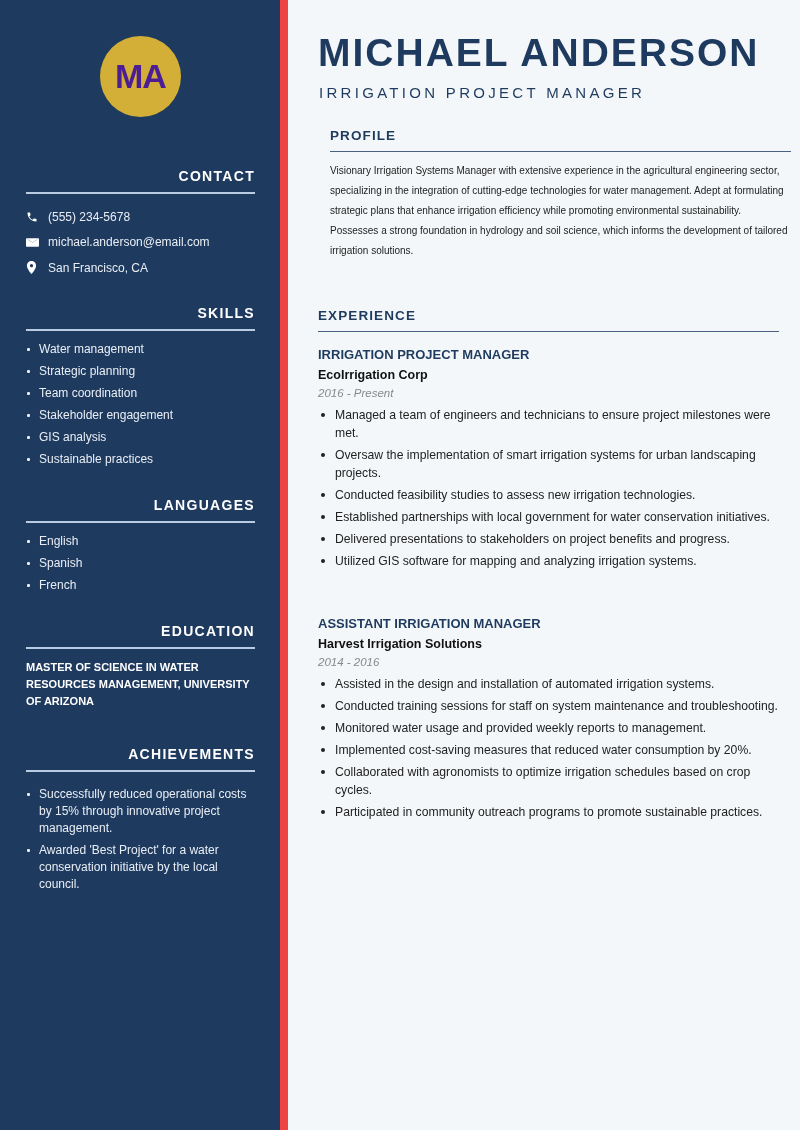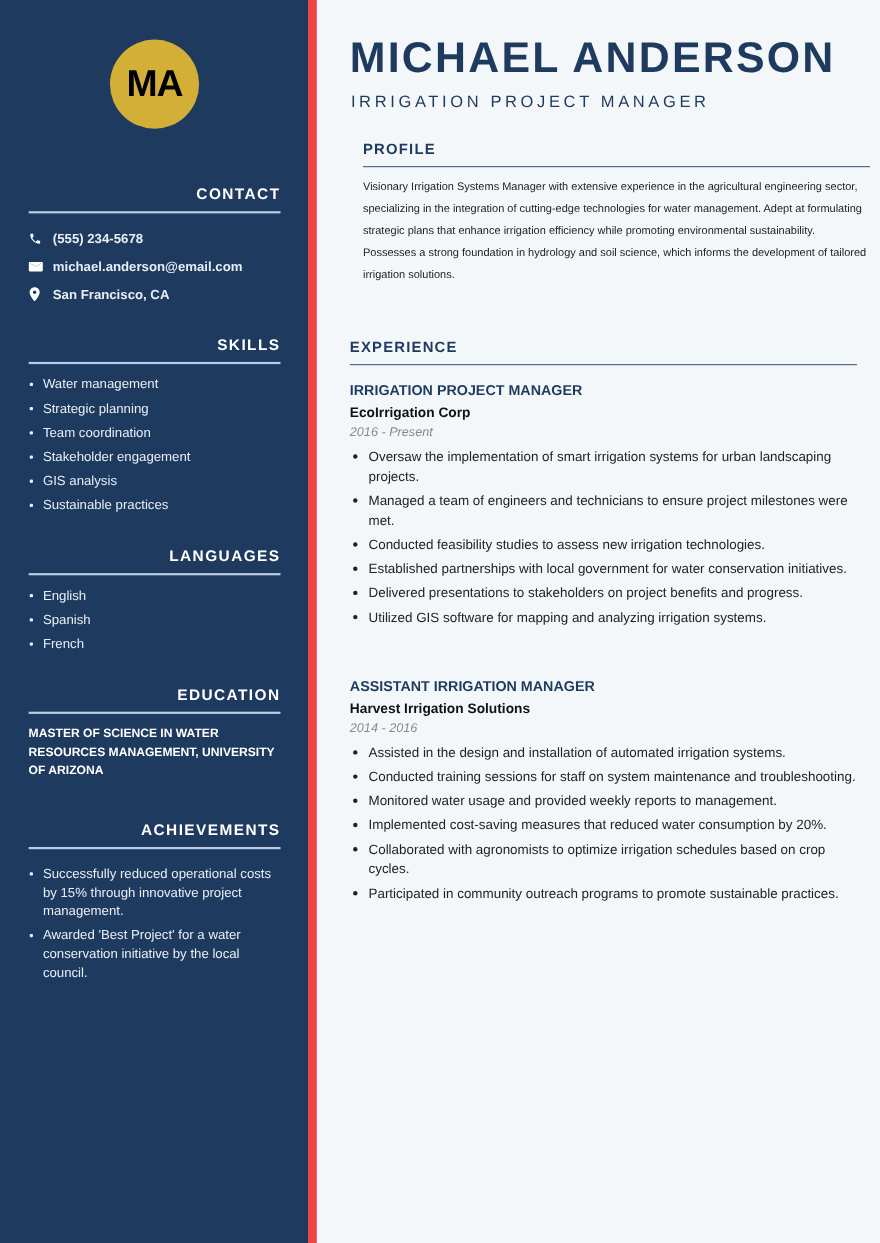--- a/index.html
+++ b/index.html
@@ -3,25 +3,25 @@
   <meta charset="utf-8">
   <style>
     * { box-sizing: border-box; margin: 0; padding: 0; }
     html, body { width: 800px; height: 1130px; overflow: hidden; }
     body { font-family: "Liberation Sans", "DejaVu Sans", sans-serif; background: #f4f7f9; position: relative; }
 
     .sidebar { position: absolute; left: 0; top: 0; width: 280px; height: 1130px; background: #1e3a5f; color: #ffffff; padding: 0 26px; }
     .main { position: absolute; left: 280px; top: 0; width: 520px; height: 1130px; background: #f4f7f9; border-left: 8px solid #ef4444; padding: 0 28px 0 28px; }
 
     .avatar { position: absolute; left: 100px; top: 36px; width: 81px; height: 81px; border-radius: 50%; background: #d4af37; display: flex; align-items: center; justify-content: center; }
-    .avatar span { color: #000000; font-weight: 700; font-size: 34px; letter-spacing: -1px; text-align: right; }
+    .avatar span { color: #4c1d95; font-weight: 700; font-size: 34px; letter-spacing: -1px; text-align: right; }
 
     .side-section { position: absolute; left: 26px; width: 229px; }
     .side-heading { font-size: 14px; font-weight: 700; letter-spacing: 1.3px; color: #ffffff; padding-bottom: 8px; border-bottom: 2px solid #b9cce3; text-align: right; }
-    .contact-list { list-style: none; margin-top: 10px; font-weight: bold; }
+    .contact-list { list-style: none; margin-top: 10px; }
     .contact-list li { display: flex; align-items: center; height: 25.5px; font-size: 12px; color: #e9eef5; }
     .contact-list .ci { width: 22px; display: inline-flex; align-items: center; }
     .bullet-list { list-style: none; margin-top: 10px; }
     .bullet-list li { position: relative; padding-left: 13px; font-size: 12px; line-height: 17px; color: #e9eef5; margin-bottom: 5px; }
     .bullet-list li::before { content: ""; position: absolute; left: 1px; top: 7px; width: 3px; height: 3px; background: #e9eef5; border-radius: 1px; }
     .edu-text { margin-top: 10px; font-size: 11px; font-weight: 700; line-height: 17px; color: #ffffff; }
 
     .name { position: absolute; left: 30px; top: 31px; font-size: 39px; font-weight: 700; letter-spacing: 2px; color: #1e3a5f; }
     .title { position: absolute; left: 31px; top: 84px; font-size: 15px; letter-spacing: 3.3px; color: #1e3a5f; }
 
@@ -121,22 +121,22 @@
 
   <section class="main-section" style="top:308px;">
     <h2 class="main-heading">EXPERIENCE</h2>
   </section>
 
   <div class="job" style="top:347px;">
     <div class="job-title">IRRIGATION PROJECT MANAGER</div>
     <div class="job-company">EcoIrrigation Corp</div>
     <div class="job-dates">2016 - Present</div>
     <ul class="job-list">
+      <li>Managed a team of engineers and technicians to ensure project milestones were met.</li>
       <li>Oversaw the implementation of smart irrigation systems for urban landscaping projects.</li>
-      <li>Managed a team of engineers and technicians to ensure project milestones were met.</li>
       <li>Conducted feasibility studies to assess new irrigation technologies.</li>
       <li>Established partnerships with local government for water conservation initiatives.</li>
       <li>Delivered presentations to stakeholders on project benefits and progress.</li>
       <li>Utilized GIS software for mapping and analyzing irrigation systems.</li>
     </ul>
   </div>
 
   <div class="job" style="top:616px;">
     <div class="job-title">ASSISTANT IRRIGATION MANAGER</div>
     <div class="job-company">Harvest Irrigation Solutions</div>

